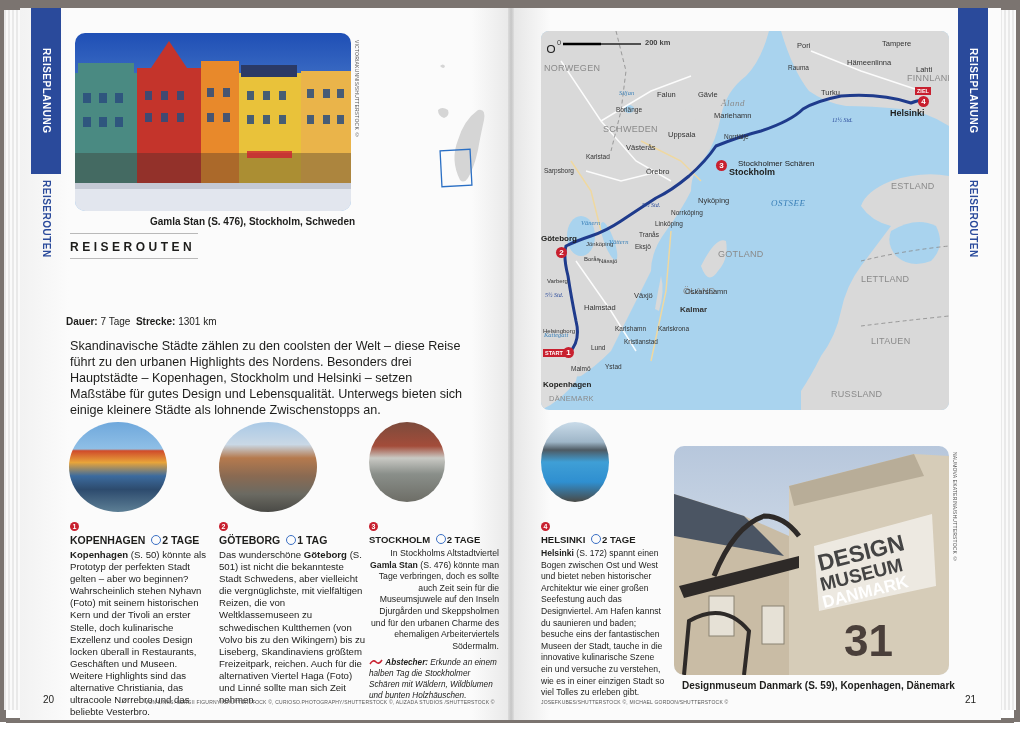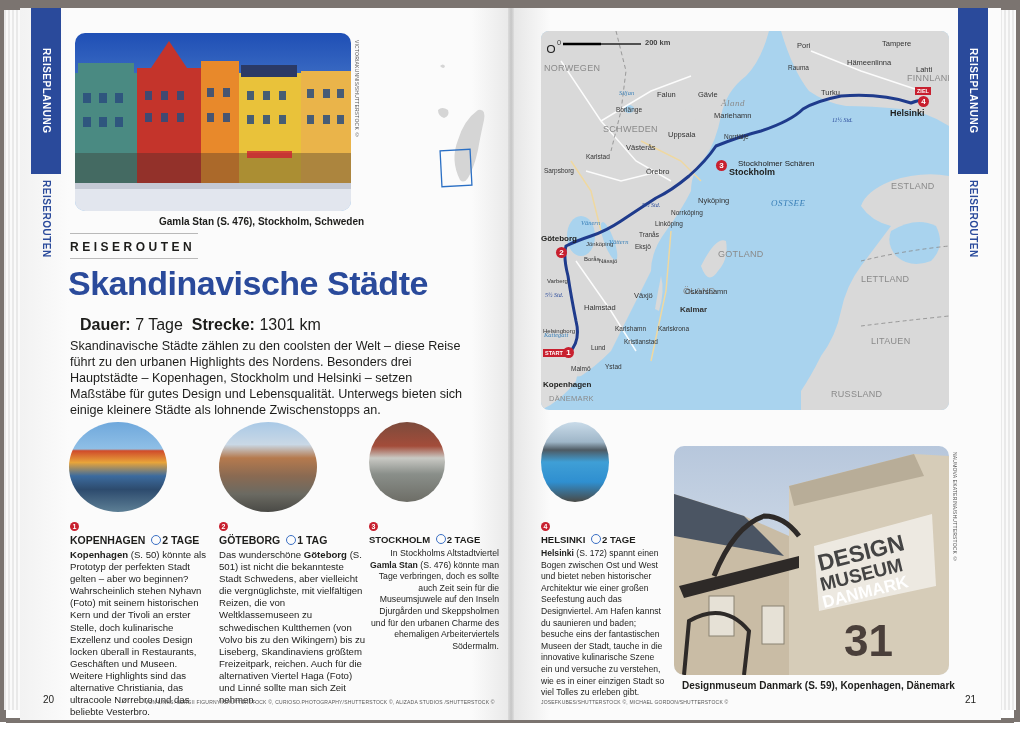--- a/index.html
+++ b/index.html
@@ -14,21 +14,21 @@
   .side-tab{position:absolute;width:30px;background:#2a4a9b;color:#fff;font-family:"Liberation Sans",sans-serif;font-weight:bold;font-size:10px;letter-spacing:0.5px;display:flex;align-items:center;justify-content:center;}
   .side-tab span{writing-mode:vertical-rl;}
   .side-sub{position:absolute;width:30px;color:#2a4a9b;font-family:"Liberation Sans",sans-serif;font-weight:bold;font-size:10px;letter-spacing:0.5px;display:flex;justify-content:center;}
   .side-sub span{writing-mode:vertical-rl;}
   .photo{position:absolute;border-radius:10px;overflow:hidden;}
   .caption{position:absolute;font-family:"Liberation Sans",sans-serif;font-weight:bold;font-size:10px;color:#1d1d1b;}
   .credit-v{position:absolute;font-size:5px;color:#555;writing-mode:vertical-rl;letter-spacing:0.2px;font-family:"Liberation Sans",sans-serif;}
   .kicker{position:absolute;left:70px;top:240px;font-family:"Liberation Sans",sans-serif;font-weight:bold;font-size:12px;letter-spacing:3.5px;color:#1d1d1b;}
   .rule{position:absolute;height:1px;background:#b9b9b9;}
   .title{position:absolute;left:68px;top:264px;font-family:"Liberation Sans",sans-serif;font-weight:bold;font-size:34px;color:#2a4a9b;letter-spacing:-0.5px;}
-  .meta{position:absolute;left:80px;top:316px;font-family:"Liberation Sans",sans-serif;font-size:16px;}
+  .meta{position:absolute;left:66px;top:316px;font-family:"Liberation Sans",sans-serif;font-size:10px;}
   .meta b{font-weight:bold;}
   .intro{position:absolute;left:70px;top:338px;width:400px;font-family:"Liberation Sans",sans-serif;font-size:12.6px;line-height:16px;color:#1d1d1b;}
   .circle{position:absolute;border-radius:50%;overflow:hidden;}
   .stop{position:absolute;font-family:"Liberation Sans",sans-serif;}
   .stop .num{display:inline-block;width:9px;height:9px;border-radius:50%;background:#c8202f;color:#fff;font-size:7px;font-weight:bold;text-align:center;line-height:9px;}
   .stop .head{font-weight:bold;font-size:10.5px;margin-top:1px;white-space:nowrap;}
   .stop .head .dur{color:#1d1d1b;}
   .stop .clock{display:inline-block;width:8px;height:8px;border:1.3px solid #3a6fc4;border-radius:50%;vertical-align:-1px;margin:0 1px 0 3px;}
   .stop .body{font-size:9.6px;line-height:12.1px;margin-top:3px;color:#1d1d1b;}
   .stop .body b{font-weight:bold;}
@@ -116,33 +116,32 @@
           <rect x="248" y="82" width="7" height="9"></rect>
           <rect x="262" y="82" width="7" height="9"></rect>
       </g>
       <rect x="0" y="120" width="276" height="32" fill="#3a2e28" opacity="0.35"></rect>
       <rect x="172" y="118" width="45" height="7" fill="#c23" opacity="0.8"></rect>
       <rect x="0" y="150" width="276" height="28" fill="#e2e6ee"></rect>
       <rect x="0" y="150" width="276" height="6" fill="#c4c9d4"></rect>
     </svg>
   </div>
   <div class="credit-v" style="left:354px;top:40px;">VICTORIAKUNNIS/SHUTTERSTOCK ©</div>
-  <div class="caption" style="left:150px;top:216px;margin-left:9px;">Gamla Stan (S. 476), Stockholm, Schweden</div>
+  <div class="caption" style="left:150px;top:216px;">Gamla Stan (S. 476), Stockholm, Schweden</div>
 
   <svg style="position:absolute;left:420px;top:60px;" width="70" height="140" viewBox="0 0 70 140">
     <path d="M18 50 q4 -4 10 0 q2 6 -4 8 q-6 -2 -6 -8z" fill="#d5d5d5"></path>
     <path d="M20 6 q3 -3 5 0 q-1 4 -5 0z" fill="#d5d5d5"></path>
     <path d="M40 120 q-10 -20 -2 -40 q6 -20 20 -30 q8 -2 6 10 q-4 18 -6 30 q-4 18 -10 28 q-4 6 -8 2z" fill="#d5d5d5"></path>
     <rect x="21" y="90" width="30" height="36" fill="none" stroke="#2a6fc4" stroke-width="1.3" transform="rotate(-3 36 108)"></rect>
   </svg>
 
   <div class="rule" style="left:70px;top:233px;width:128px;"></div>
   <div class="kicker">REISEROUTEN</div>
   <div class="rule" style="left:70px;top:258px;width:128px;"></div>
-  <div class="title">Skandinavische Städte</div>
 
   <div class="meta">
     <b>Dauer:</b>
     <span>7 Tage</span>
     &nbsp;<b>Strecke:</b>
     <span>1301 km</span>
   </div>
 
   <div class="intro">Skandinavische Städte zählen zu den coolsten der Welt – diese Reise führt zu den urbanen Highlights des Nordens. Besonders drei Hauptstädte – Kopenhagen, Stockholm und Helsinki – setzen Maßstäbe für gutes Design und Lebensqualität. Unterwegs bieten sich einige kleinere Städte als lohnende Zwischenstopps an.</div>
 
@@ -168,20 +167,26 @@
     <div class="body"><span>Das wunderschöne </span><b>Göteborg</b><span> (S. 501) ist nicht die bekann­teste Stadt Schwedens, aber vielleicht die vergnüglichste, mit vielfältigen Reizen, die von Weltklassemuseen zu schwedischen Kultthemen (von Volvo bis zu den Wikingern) bis zu Liseberg, Skandinaviens größtem Freizeitpark, reichen. Auch für die alternativen Viertel Haga (Foto) und Linné sollte man sich Zeit nehmen.</span></div>
   </div>
 
   <div class="stop" style="left:369px;top:515px;width:130px;">
     <span class="num">3</span>
     <div class="head" style="font-size:9.5px;">
       <span>STOCKHOLM</span>
       <span class="clock"></span><span class="dur">2 TAGE</span>
     </div>
     <div class="body" style="font-size:8.7px;line-height:11.6px;text-align:right;"><span>In Stockholms Altstadtviertel </span><b>Gamla Stan</b><span> (S. 476) könnte man Tage verbringen, doch es sollte auch Zeit sein für die Museumsjuwele auf den Inseln Djurgården und Skeppsholmen und für den urbanen Charme des ehemaligen Arbeiter­viertels Södermalm.</span></div>
+    <div class="tip">
+      <svg width="14" height="6" viewBox="0 0 14 6">
+          <path d="M1 5 Q4 0 7 3 Q10 6 13 1" fill="none" stroke="#c8202f" stroke-width="1.5"></path>
+        </svg>
+      <b>Abstecher:</b><span> Erkunde an einem halben Tag die Stockholmer Schären mit Wäldern, Wildblumen und bunten Holzhäuschen.</span>
+    </div>
   </div>
 
   <div class="pagenum" style="left:43px;top:694px;">20</div>
   <div class="credit-h" style="left:145px;top:699px;">VON LINKS: SERGII FIGURNYI/SHUTTERSTOCK ©, CURIOSO.PHOTOGRAPHY/SHUTTERSTOCK ©, ALIZADA STUDIOS /SHUTTERSTOCK ©</div>
 
   <div class="page right"></div>
 
   <div class="map">
     <svg width="408" height="379" viewBox="0 0 408 379">
 

